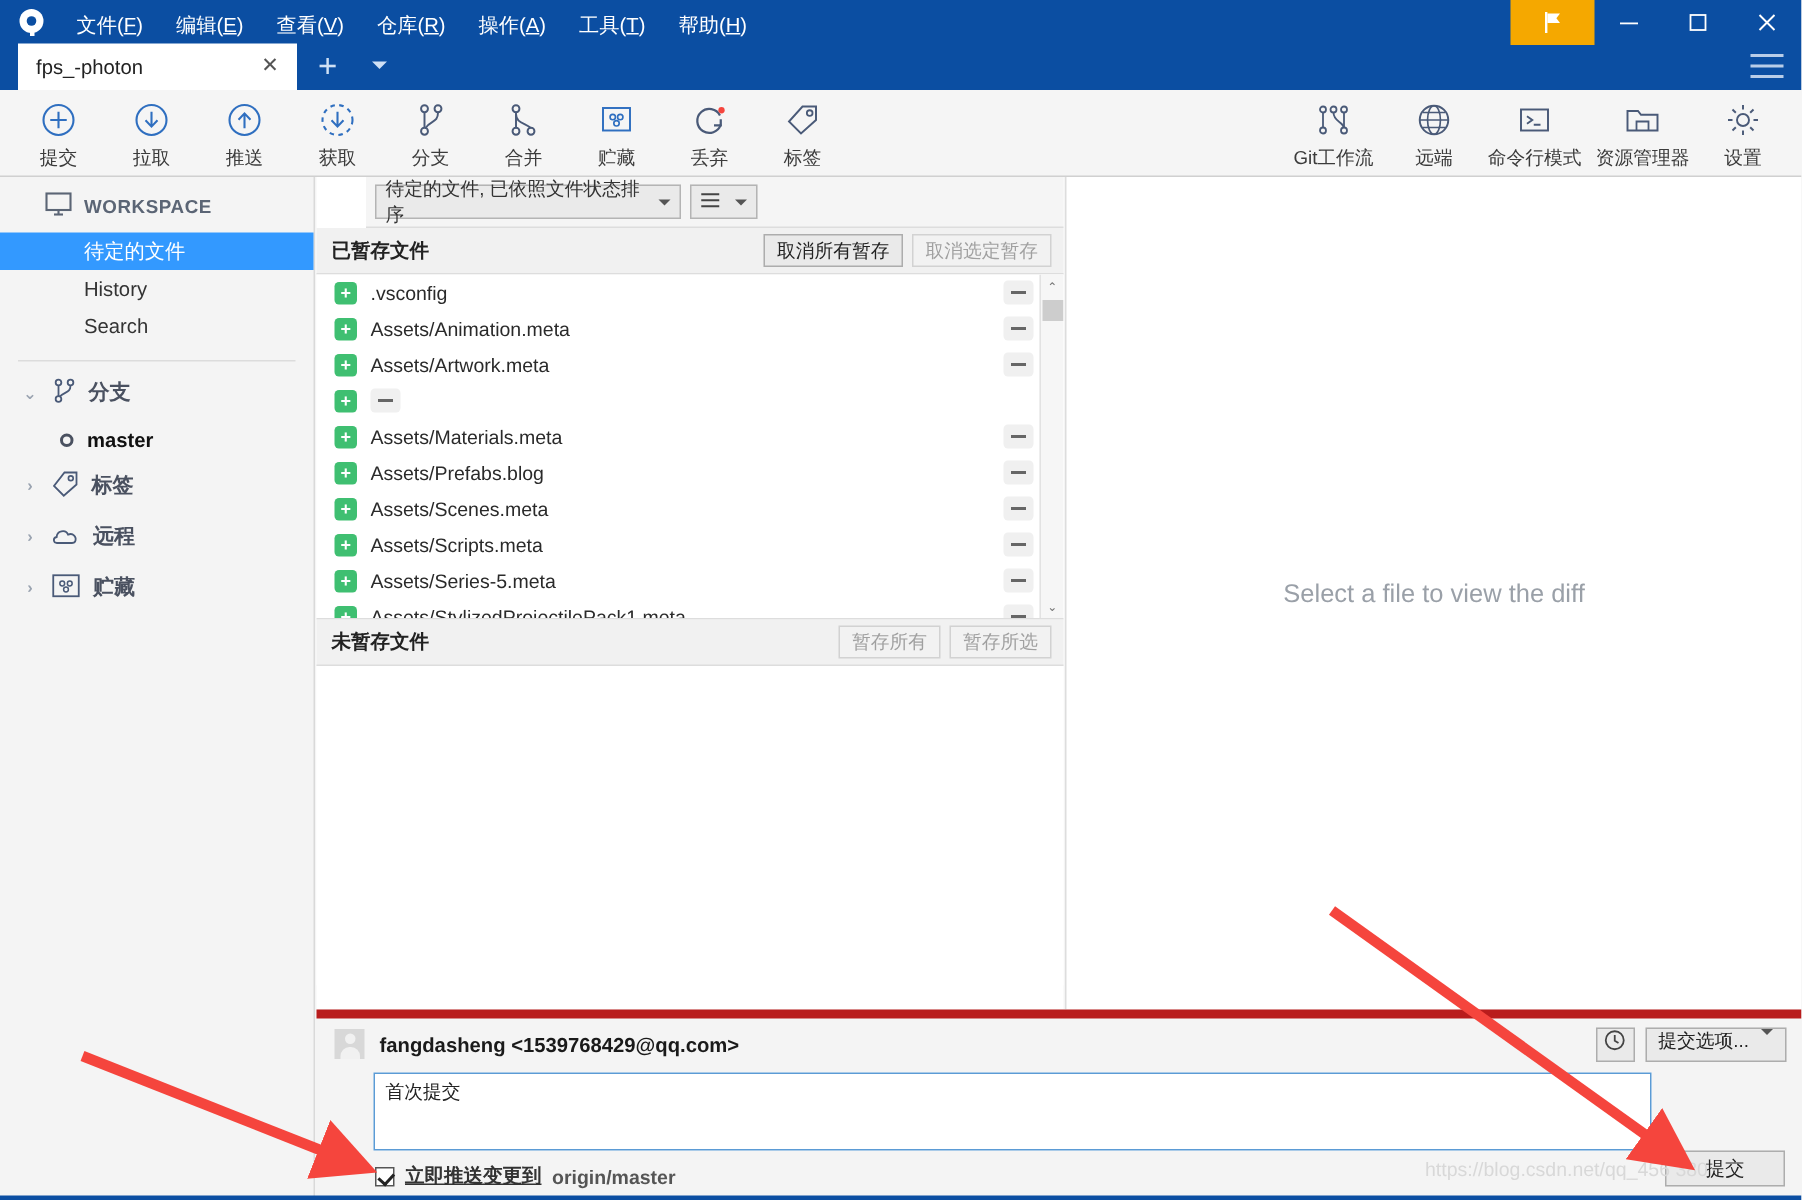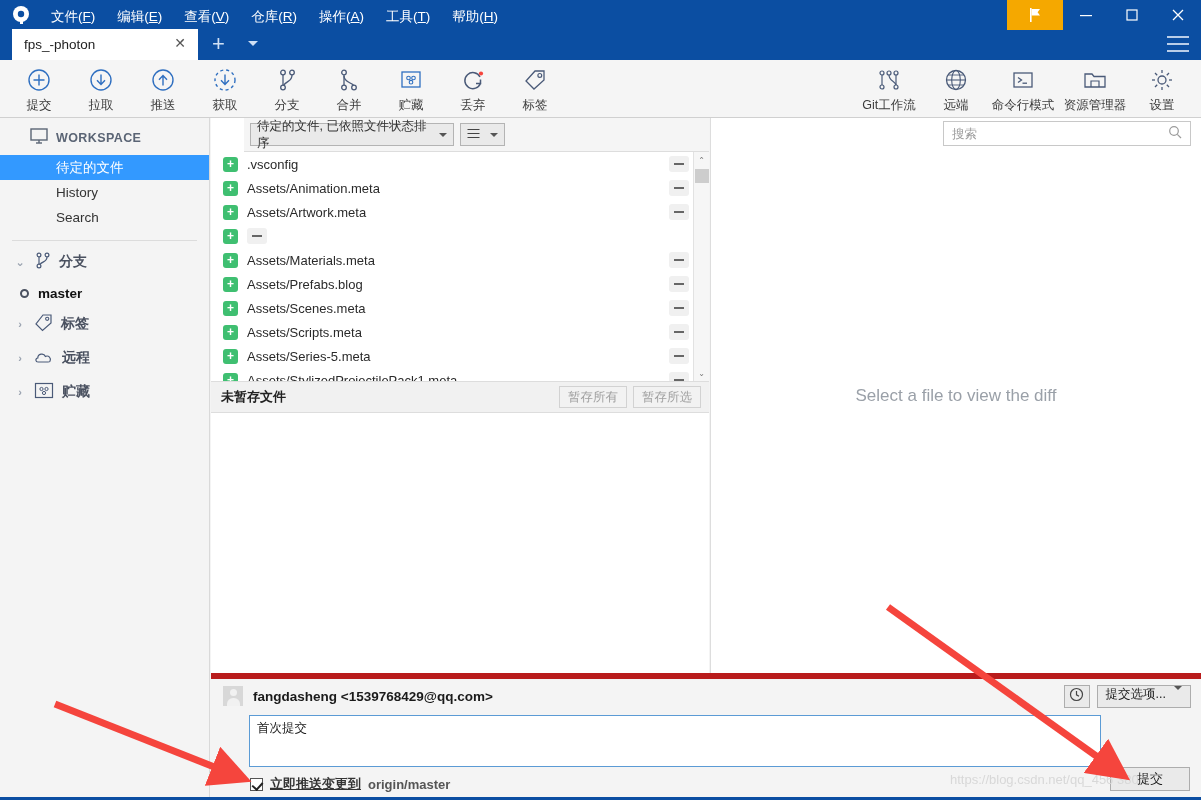--- a/index.html
+++ b/index.html
@@ -105,21 +105,21 @@
   .side-row.active { background: #3399ff; color: #ffffff; }
   .side-sep { margin: 10px 12px 4px 12px; border-top: 1px solid #dcdcdc; }
   .grp-row {
     height: 34px; display: flex; align-items: center; gap: 8px;
     padding-left: 14px; font-size: 14px; color: #4a5160; font-weight: bold;
     cursor: default;
   }
   .chev { width: 12px; color: #9aa3b0; font-size: 11px; text-align: center; }
   .branch-row {
     height: 28px; display: flex; align-items: center; gap: 9px;
-    padding-left: 20px; font-size: 13.5px; color: #111; font-weight: bold;
+    padding-left: 40px; font-size: 13.5px; color: #111; font-weight: bold;
     cursor: default;
   }
   .dotring {
     width: 9px; height: 9px; border-radius: 50%; border: 2px solid #4a5160;
   }
 
   
   .center {
     position: absolute; left: 211px; top: 118px; width: 498px; height: 555px;
     background: #fff;
@@ -611,20 +611,27 @@
       <div class="combo w2">
         <span>
           <svg width="13" height="11" viewBox="0 0 13 11">
             <path d="M0.5 1.5 H12.5 M0.5 5.5 H12.5 M0.5 9.5 H12.5" stroke="#444" stroke-width="1.2"></path>
           </svg>
         </span>
         <span class="caret-dn"></span>
       </div>
     </div>
 
+    <div class="sec-head">
+      <div class="sec-title">已暂存文件</div>
+      <div class="sec-btns">
+        <div class="minibtn">取消所有暂存</div>
+        <div class="minibtn disabled">取消选定暂存</div>
+      </div>
+    </div>
 
     <div class="filelist">
       <div id="staged-rows">
           <div class="filerow">
             <span class="addicon">+</span>
             <span class="fname">.vsconfig</span>
             <span class="minusbtn"></span>
           </div>
           <div class="filerow">
             <span class="addicon">+</span>
@@ -686,29 +693,20 @@
       </div>
     </div>
 
     <div class="unstaged-body"></div>
   </div>
 
   <div class="diffpane">
     <div class="diff-msg">Select a file to view the diff</div>
   </div>
 
-  <div class="searchbox">
-    <input type="text" placeholder="搜索" style="">
-    <span>
-      <svg width="14" height="14" viewBox="0 0 14 14">
-        <circle cx="6" cy="6" r="4.3" fill="none" stroke="#9b9b9b" stroke-width="1.2"></circle>
-        <path d="M9.3 9.3 L13 13" stroke="#9b9b9b" stroke-width="1.2"></path>
-      </svg>
-    </span>
-  </div>
 
   <div class="commit">
     <div class="commit-head">
       <div class="avatar"></div>
       <div class="author">fangdasheng &lt;1539768429@qq.com&gt;</div>
       <div class="commit-head-right">
         <div class="iconbtn">
           <span>
             <svg width="15" height="15" viewBox="0 0 15 15">
               <circle cx="7.5" cy="7.5" r="6" fill="none" stroke="#444" stroke-width="1.2"></circle>

